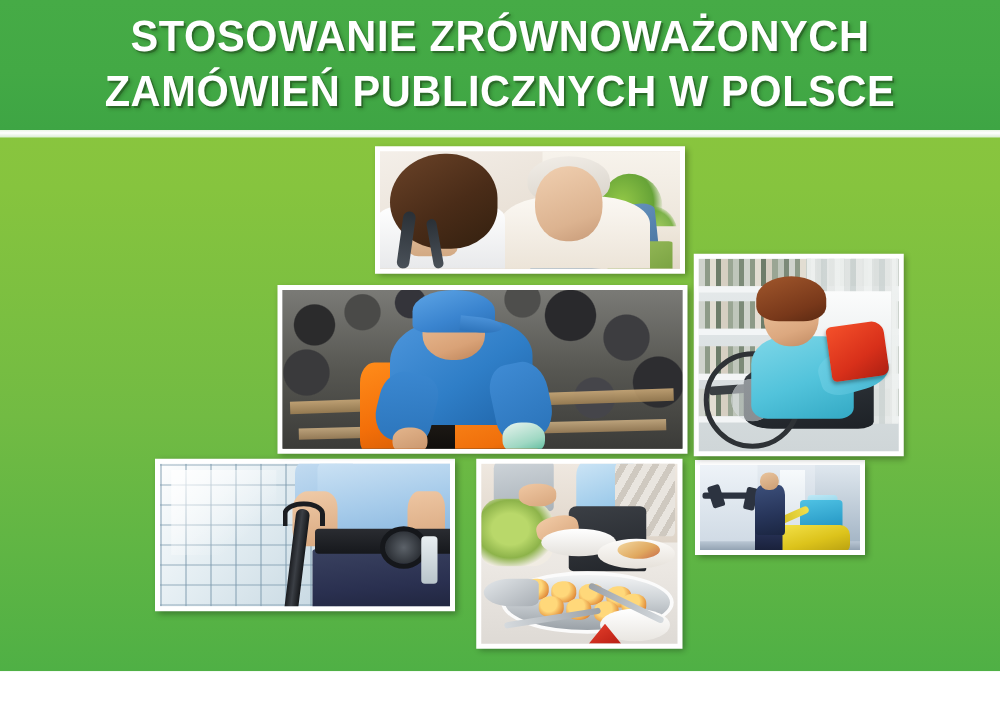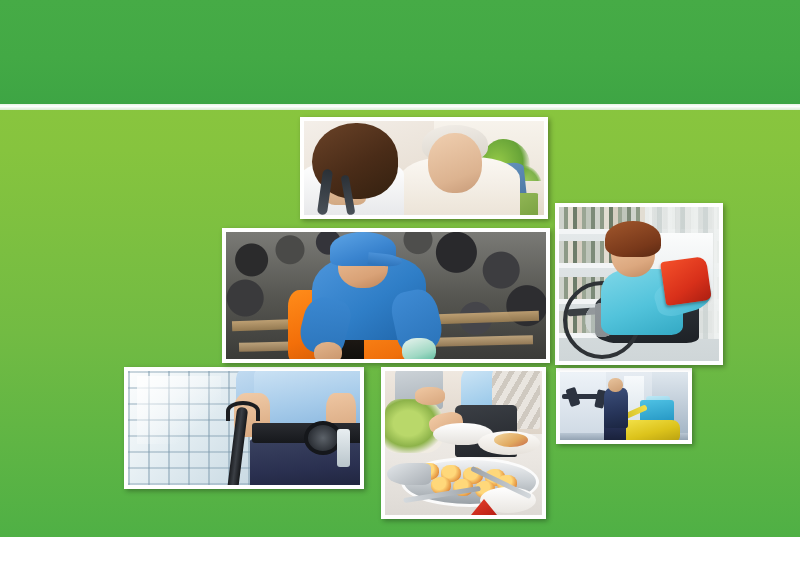--- a/index.html
+++ b/index.html
@@ -334,20 +334,24 @@
   }
 </style>
 </head>
 <body>
 
 <div id="slide">
 
   <div id="header-band"></div>
   <div id="header-rule"></div>
 
+  <div id="title-block">
+    <span class="title-line" id="title-line-1">STOSOWANIE ZRÓWNOWAŻONYCH</span>
+    <span class="title-line" id="title-line-2">ZAMÓWIEŃ PUBLICZNYCH W POLSCE</span>
+  </div>
 
   <div class="photo" id="photo-elderly-care">
     <div class="canvas">
       <div class="ec-wall-right"></div>
       <div class="ec-plant"></div>
       <div class="ec-plant2"></div>
       <div class="ec-bed"></div>
       <div class="ec-blue-blanket"></div>
       <div class="ec-green-cloth"></div>
       <div class="ec-elderly-body"></div>

